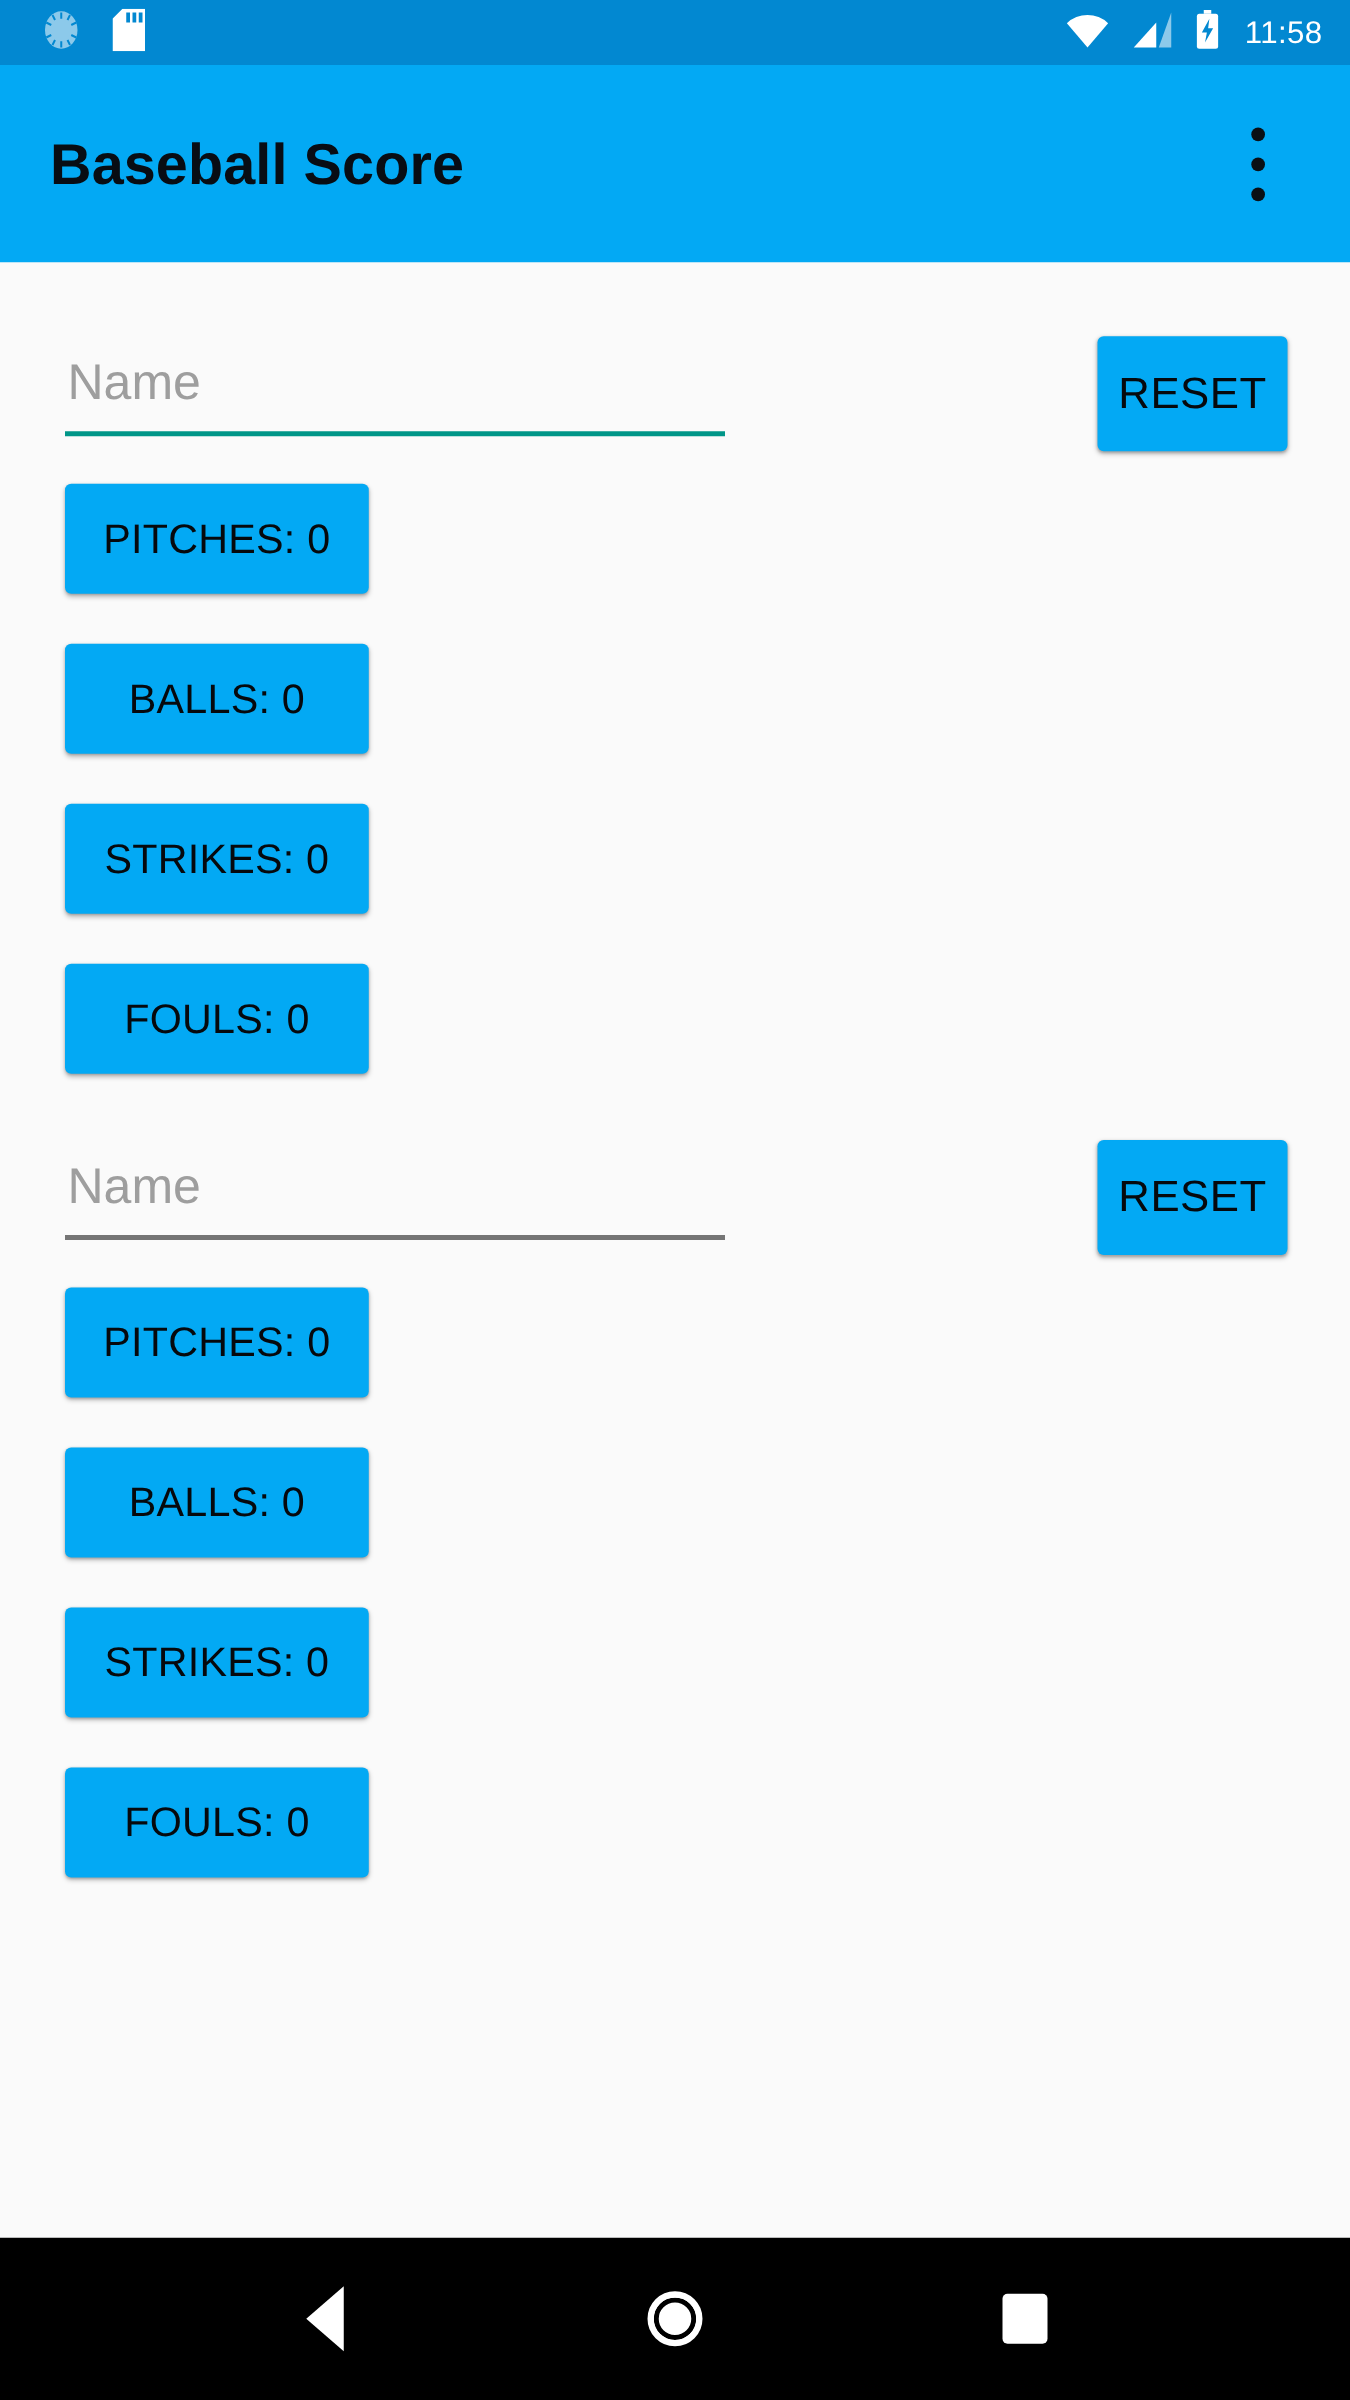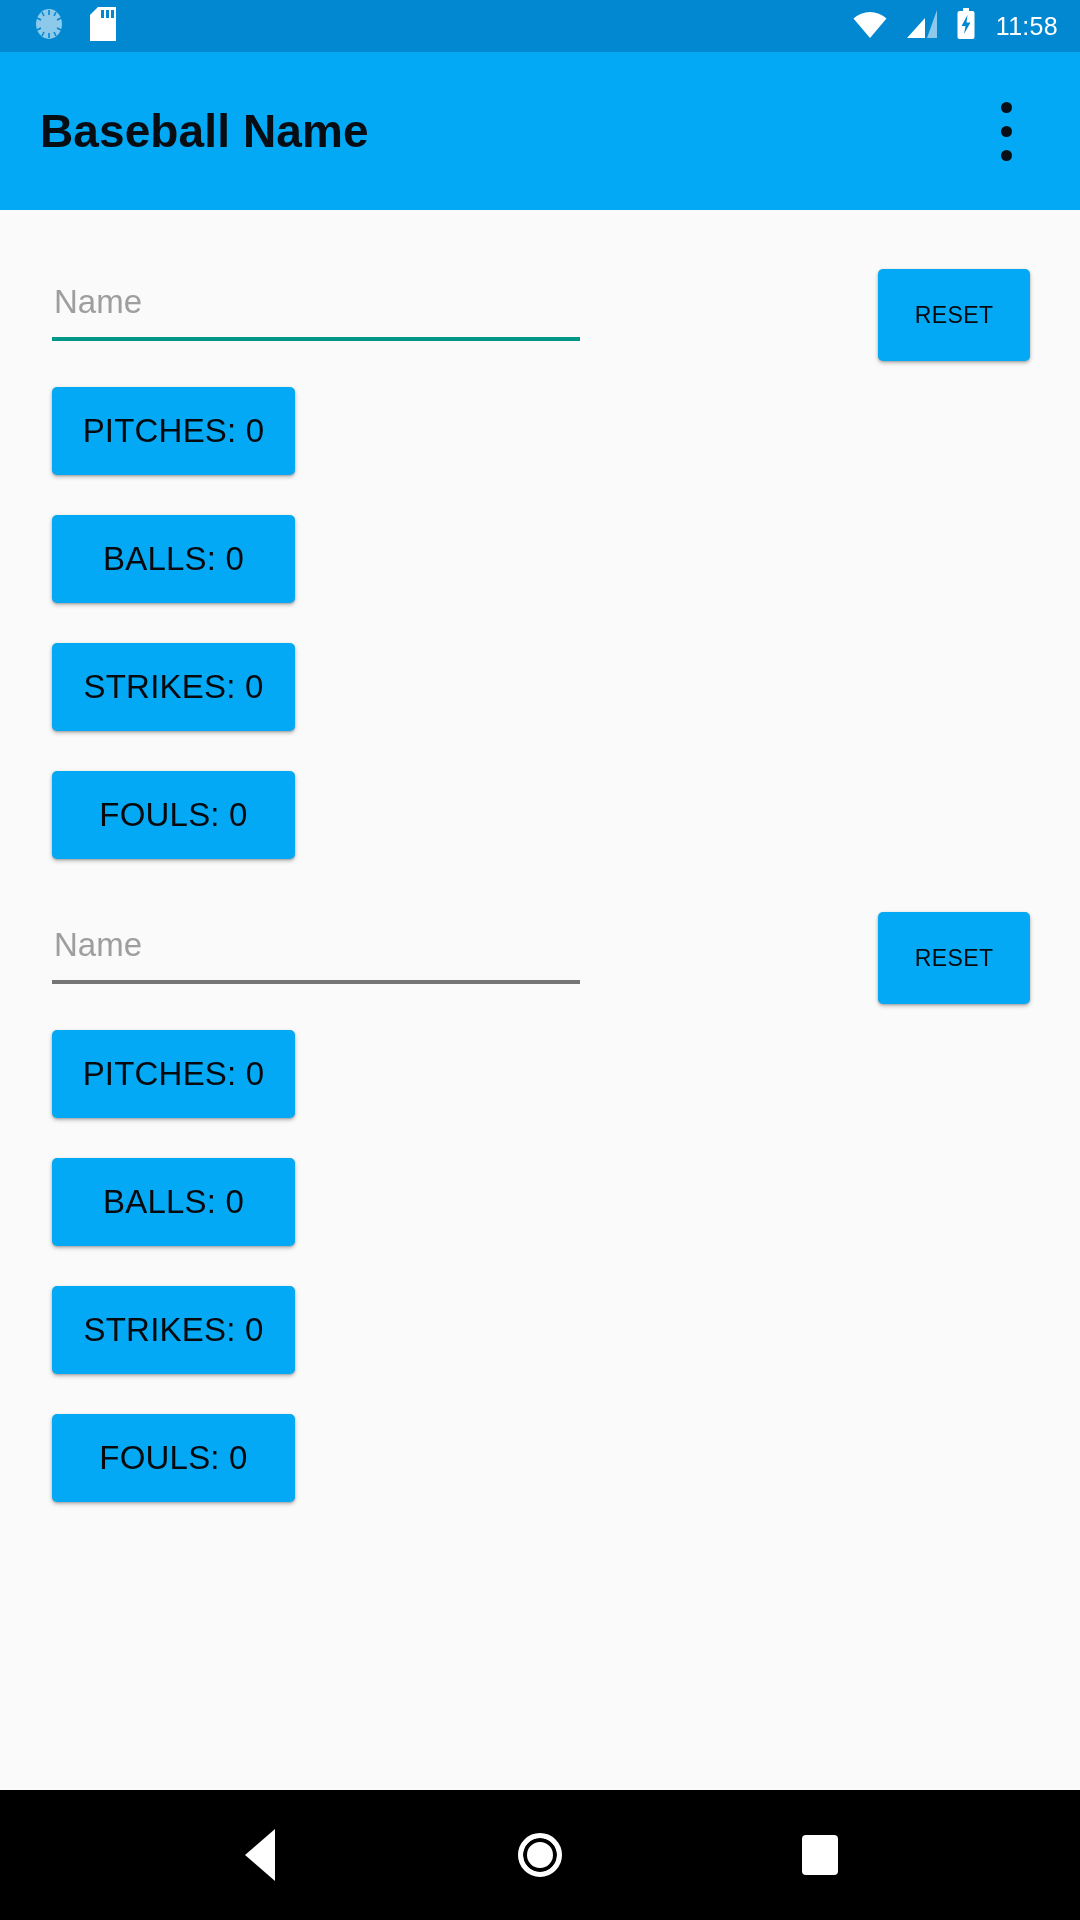--- a/index.html
+++ b/index.html
@@ -94,41 +94,41 @@
     flex:0 0 528px;
     padding-top:24px;
   }
   .name-input {
     display:block;
     width:100%;
     border:none;
     outline:none;
     background:transparent;
     font-family:"Liberation Sans", sans-serif;
-    font-size:33px;
+    font-size:40px;
     color:#212121;
     padding:0 0 16px 2px;
     line-height:1.12;
   }
   .name-input::placeholder { color:#9E9E9E; opacity:1; }
   .name-underline { height:4px; width:100%; background:#757575; }
   .name-underline.focused { background:#009688; }
 
   .head-spacer { flex:1 1 auto; }
 
   .reset-button {
     flex:0 0 auto;
     width:152px;
     min-height:92px;
     background:#03A9F4;
     color:#06090D;
     border:none;
     border-radius:5px;
     font-family:"Liberation Sans", sans-serif;
-    font-size:23px;
+    font-size:35px;
     font-weight:400;
     letter-spacing:0.4px;
     cursor:pointer;
     box-shadow:0 2px 4px rgba(0,0,0,0.26), 0 1px 2px rgba(0,0,0,0.16);
     margin-top:9px;
   }
 
   .stat-buttons {
     padding-left:52px;
     padding-top:26px;
@@ -238,21 +238,21 @@
           <rect x="7" y="0" width="6" height="3" fill="#FFFFFF"></rect>
           <rect x="1.5" y="3" width="17" height="28" rx="2" fill="#FFFFFF"></rect>
           <path d="M11.5 7 L5.5 18 L9.5 18 L8 26 L14.5 14.5 L10.5 14.5 Z" fill="#0288D1"></path>
         </svg>
       </span>
       <span class="status-clock">11:58</span>
     </div>
   </div>
 
   <div class="app-bar">
-    <div class="app-title">Baseball Name</div>
+    <div class="app-title">Baseball Score</div>
     <div class="app-bar-spacer"></div>
     <div class="overflow-menu">
       <span class="dot"></span>
       <span class="dot"></span>
       <span class="dot"></span>
     </div>
   </div>
 
   <div class="content">
 

